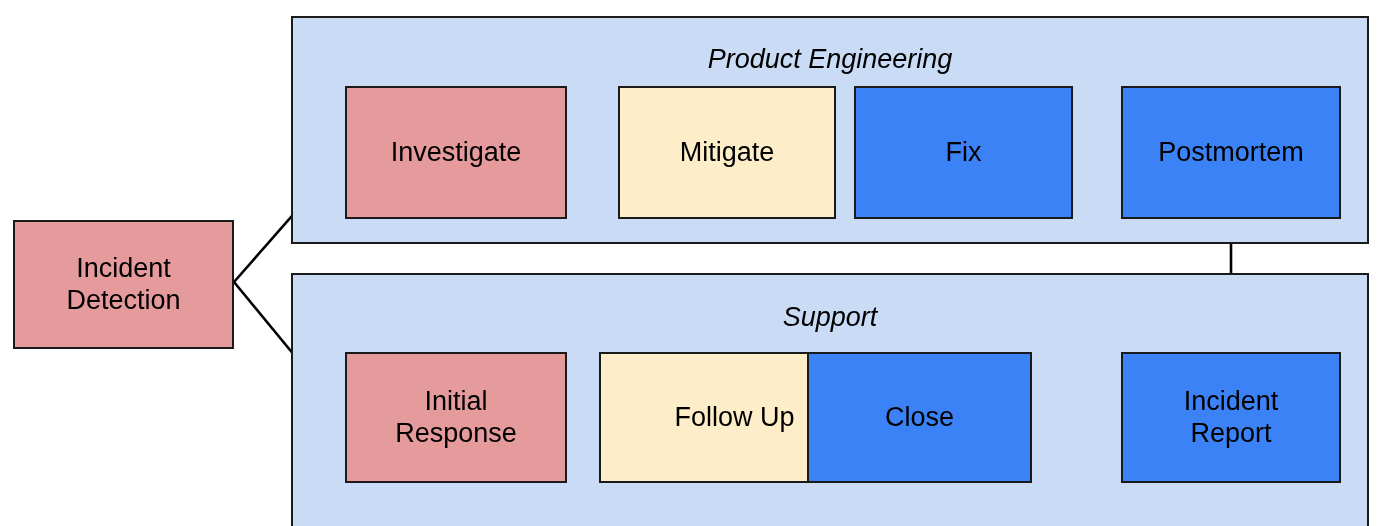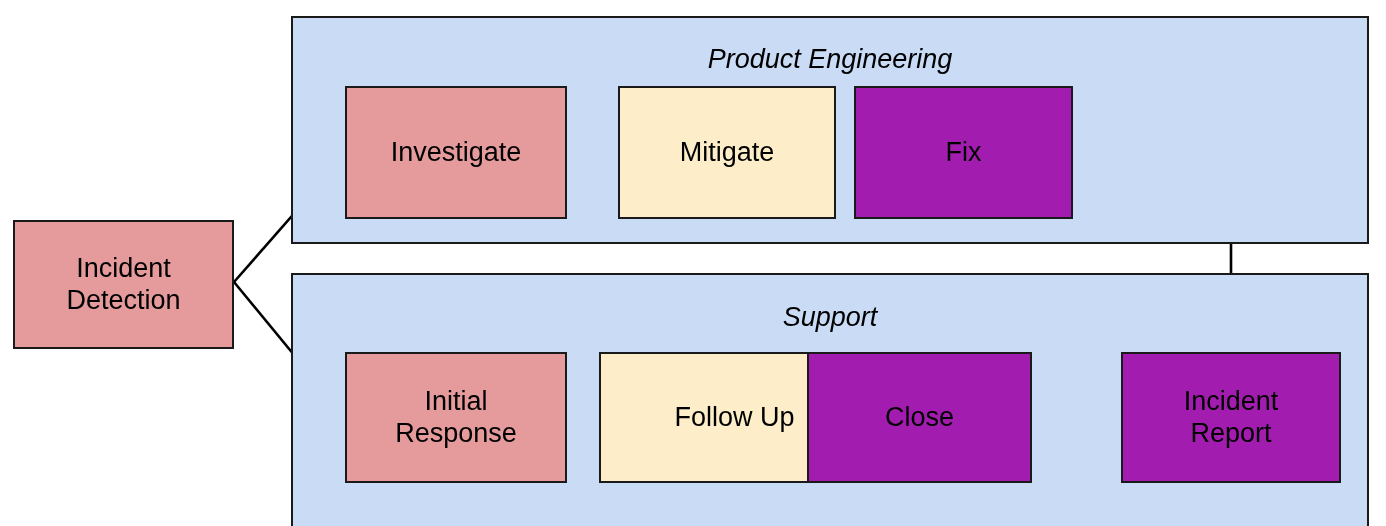--- a/index.html
+++ b/index.html
@@ -53,21 +53,21 @@
     color: #000000;
     line-height: 1.18;
     padding: 2px;
   }
   .node-label {
     display: block;
     white-space: pre-line;
   }
   .fill-red   { background: #e59a9c; }
   .fill-yellow{ background: #fdeec9; }
-  .fill-green { background: #a21caf; align-items: center; }
+  .fill-green { background: #3b82f6; align-items: center; }
 </style>
 </head>
 <body>
 
 <div id="canvas">
 
   <svg id="edge-layer" viewBox="0 0 1386 526">
     <defs>
       <marker id="arrow" markerWidth="9" markerHeight="9" refX="8" refY="4.5" orient="auto" markerUnits="strokeWidth">
         <path d="M0,0.6 L8.6,4.5 L0,8.4 z" fill="#000000"></path>
@@ -100,20 +100,23 @@
 
   <div class="node fill-red" style="left:345px; top:86px; width:222px; height:133px;">
     <span class="node-label">Investigate</span>
   </div>
   <div class="node fill-yellow" style="left:599px; top:86px; width:218px; height:133px;margin-left:19px;">
     <span class="node-label">Mitigate</span>
   </div>
   <div class="node fill-green" style="left:854px; top:86px; width:219px; height:133px;">
     <span class="node-label">Fix</span>
   </div>
+  <div class="node fill-green" style="left:1121px; top:86px; width:220px; height:133px;">
+    <span class="node-label">Postmortem</span>
+  </div>
 
   <div class="group" style="left:291px; top:273px; width:1078px; height:312px;">
     <div class="group-title" style="top:29px;">Support</div>
   </div>
 
   <div class="node fill-red" style="left:345px; top:352px; width:222px; height:131px;">
     <span class="node-label">Initial
 Response</span>
   </div>
   <div class="node fill-yellow" style="left:599px; top:352px; width:271px; height:131px;">

